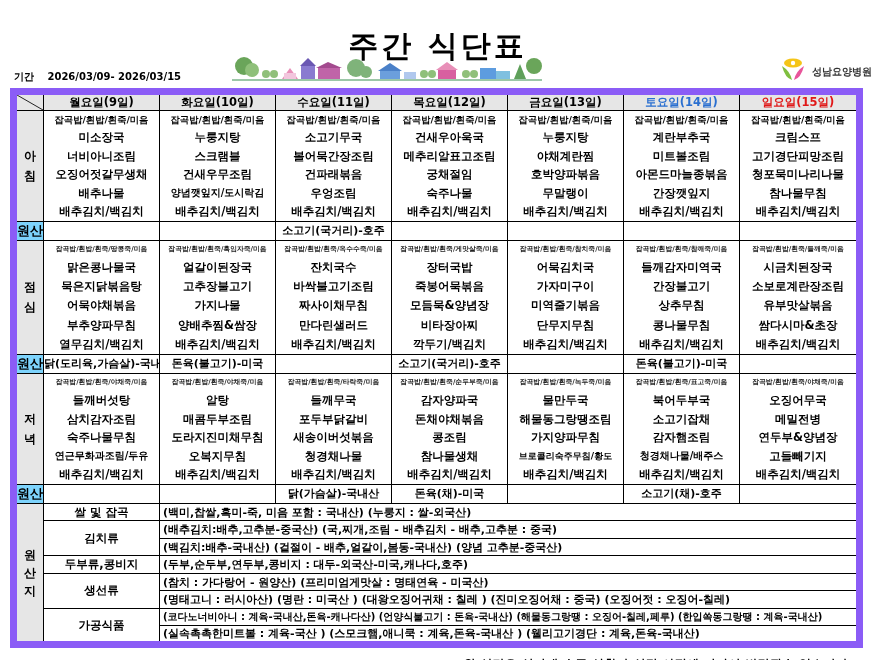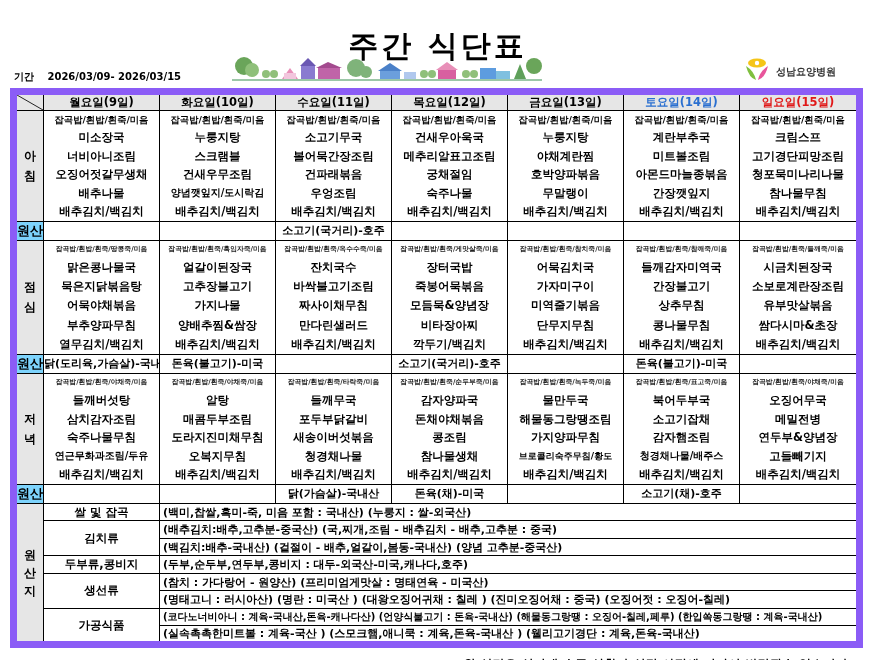--- a/index.html
+++ b/index.html
@@ -11,21 +11,21 @@
     font-size: 30px; font-weight: bold; letter-spacing: 3px;
   }
   .period {
     position: absolute; left: 14px; top: 70px; font-size: 10px; font-weight: bold;
   }
   .period .lbl { margin-right: 10px; }
   .deco {
     position: absolute; left: 232px; top: 52px; width: 310px; height: 30px;
   }
   .logo {
-    position: absolute; left: 744px; top: 58px; display: flex; align-items: center; gap: 6px;
+    position: absolute; left: 780px; top: 58px; display: flex; align-items: center; gap: 6px;
   }
   .logo-text { font-size: 10px; font-weight: bold; color: #333; }
 
   table.menu {
     position: absolute; left: 10px; top: 88px; width: 846px;
     border-collapse: collapse; table-layout: fixed;
     border: 7px solid #8b5cf6;
   }
   table.menu td, table.menu th {
     border: 1px solid #000; text-align: center; vertical-align: middle; overflow: hidden; white-space: nowrap;

